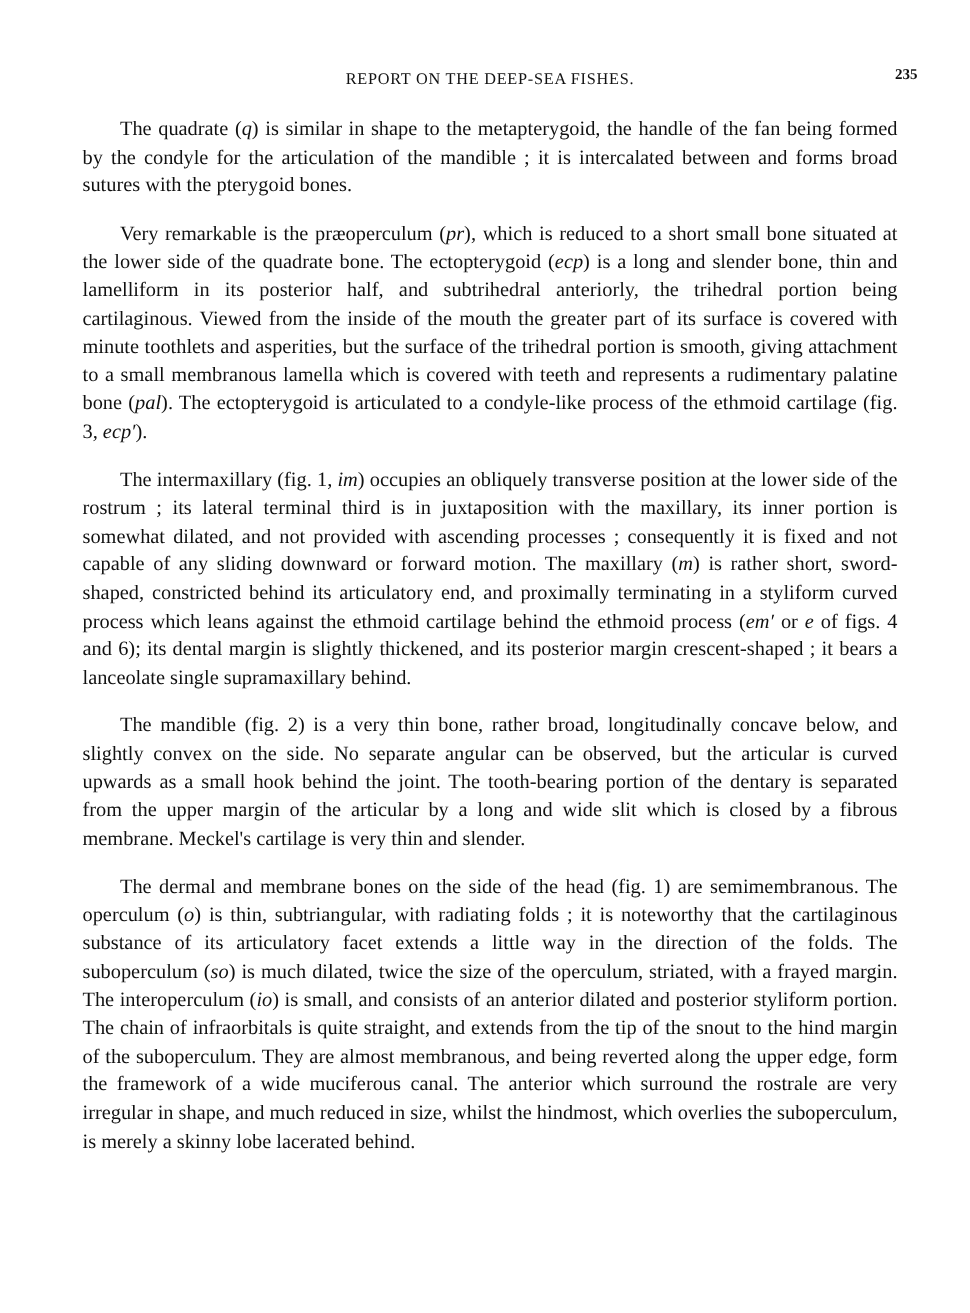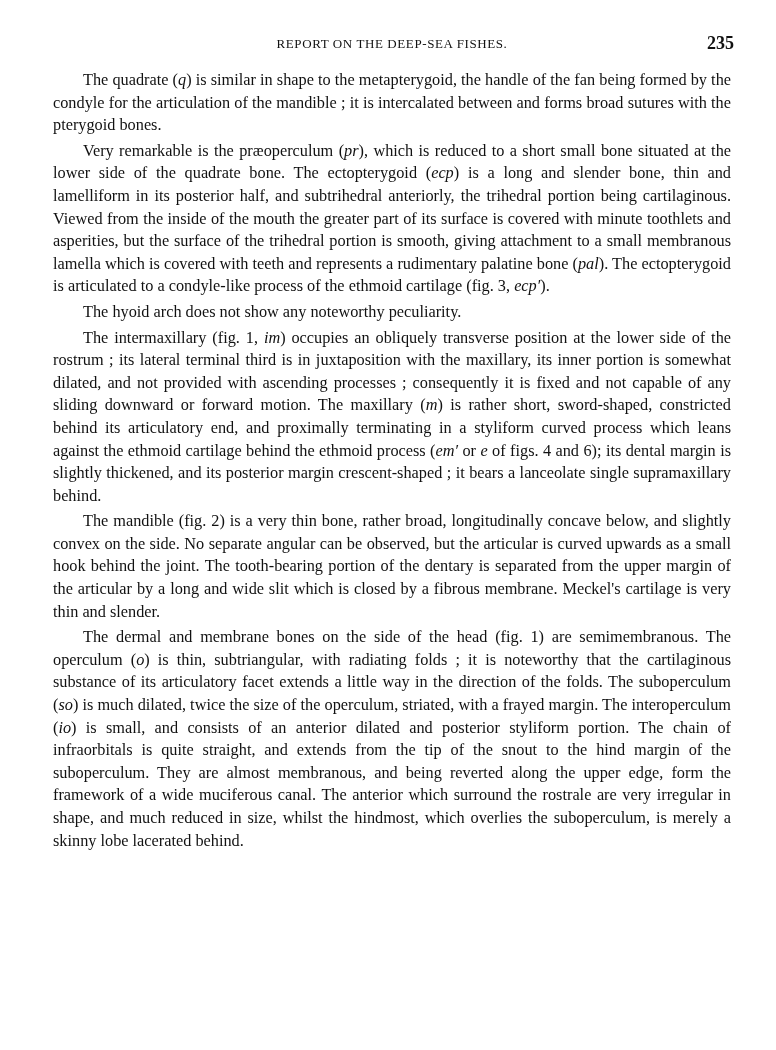--- a/index.html
+++ b/index.html
@@ -3,45 +3,44 @@
 <meta charset="utf-8">
 <style>
   html, body { margin: 0; padding: 0; background: #ffffff; }
   body { width: 776px; height: 1050px; position: relative; overflow: hidden; }
   .page {
     position: absolute; left: 50px; top: 0; width: 684px;
     font-family: "Liberation Serif", "DejaVu Serif", serif;
     color: #111111;
   }
   .running-head {
-    position: relative; height: 24px; margin-top: 33px;
+    position: relative; height: 24px; margin-top: 52px;
     font-size: 13px; letter-spacing: 0.6px;
   }
   .running-head .title {
     position: absolute; left: 0; right: 0; text-align: center; top: 3px;
   }
   .running-head .pageno {
-    position: absolute; right: 0; top: 0; font-size: 18px; font-weight: bold; letter-spacing: 0;
+    position: absolute; right: 0; top: 0; font-size: 12px; font-weight: bold; letter-spacing: 0;
   }
   .body-text { margin-top: 12px; }
   .body-text p {
-    margin: 3px; font-size: 16.3px; line-height: 22.6px;
+    margin: 16px; font-size: 16.3px; line-height: 22.6px;
     text-align: justify; text-indent: 30px;
   }
   .body-text p i { font-style: italic; }
 </style>
 </head>
 <body>
 
 <div class="page">
   <div class="running-head">
     <span class="title">REPORT ON THE DEEP-SEA FISHES.</span>
     <span class="pageno">235</span>
   </div>
   <div class="body-text">
     <p><span>The quadrate (</span><i>q</i><span>) is similar in shape to the metapterygoid, the handle of the fan being formed by the condyle for the articulation of the mandible ; it is intercalated between and forms broad sutures with the pterygoid bones.</span></p>
     <p><span>Very remarkable is the præoperculum (</span><i>pr</i><span>), which is reduced to a short small bone situated at the lower side of the quadrate bone.  The ectopterygoid (</span><i>ecp</i><span>) is a long and slender bone, thin and lamelliform in its posterior half, and subtrihedral anteriorly, the trihedral portion being cartilaginous.  Viewed from the inside of the mouth the greater part of its surface is covered with minute toothlets and asperities, but the surface of the trihedral portion is smooth, giving attachment to a small membranous lamella which is covered with teeth and represents a rudimentary palatine bone (</span><i>pal</i><span>).  The ectopterygoid is articulated to a condyle-like process of the ethmoid cartilage (fig. 3, </span><i>ecp′</i><span>).</span></p>
-    <p><span>The hyoid arch does not show any noteworthy peculiarity.</span></p>
     <p><span>The intermaxillary (fig. 1, </span><i>im</i><span>) occupies an obliquely transverse position at the lower side of the rostrum ; its lateral terminal third is in juxtaposition with the maxillary, its inner portion is somewhat dilated, and not provided with ascending processes ; consequently it is fixed and not capable of any sliding downward or forward motion. The maxillary (</span><i>m</i><span>) is rather short, sword-shaped, constricted behind its articulatory end, and proximally terminating in a styliform curved process which leans against the ethmoid cartilage behind the ethmoid process (</span><i>em′</i><span> or </span><i>e</i><span> of figs. 4 and 6); its dental margin is slightly thickened, and its posterior margin crescent-shaped ; it bears a lanceolate single supramaxillary behind.</span></p>
     <p><span>The mandible (fig. 2) is a very thin bone, rather broad, longitudinally concave below, and slightly convex on the side.  No separate angular can be observed, but the articular is curved upwards as a small hook behind the joint.  The tooth-bearing portion of the dentary is separated from the upper margin of the articular by a long and wide slit which is closed by a fibrous membrane.  Meckel's cartilage is very thin and slender.</span></p>
     <p><span>The dermal and membrane bones on the side of the head (fig. 1) are semimembranous.  The operculum (</span><i>o</i><span>) is thin, subtriangular, with radiating folds ; it is noteworthy that the cartilaginous substance of its articulatory facet extends a little way in the direction of the folds.  The suboperculum (</span><i>so</i><span>) is much dilated, twice the size of the operculum, striated, with a frayed margin.  The interoperculum (</span><i>io</i><span>) is small, and consists of an anterior dilated and posterior styliform portion.  The chain of infraorbitals is quite straight, and extends from the tip of the snout to the hind margin of the suboperculum.  They are almost membranous, and being reverted along the upper edge, form the framework of a wide muciferous canal.  The anterior which surround the rostrale are very irregular in shape, and much reduced in size, whilst the hindmost, which overlies the suboperculum, is merely a skinny lobe lacerated behind.</span></p>
   </div>
 </div>
 
 </body></html>

